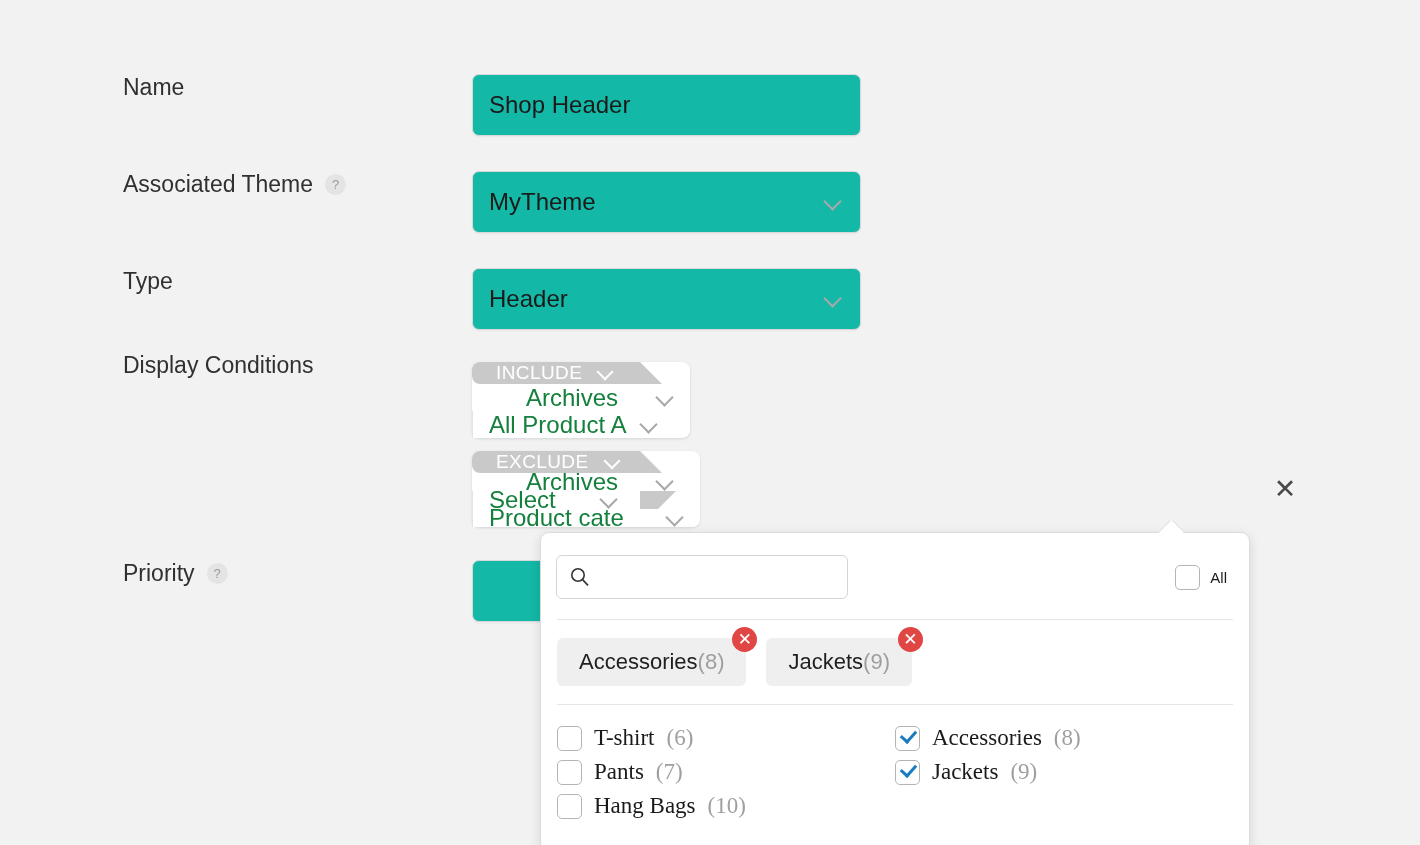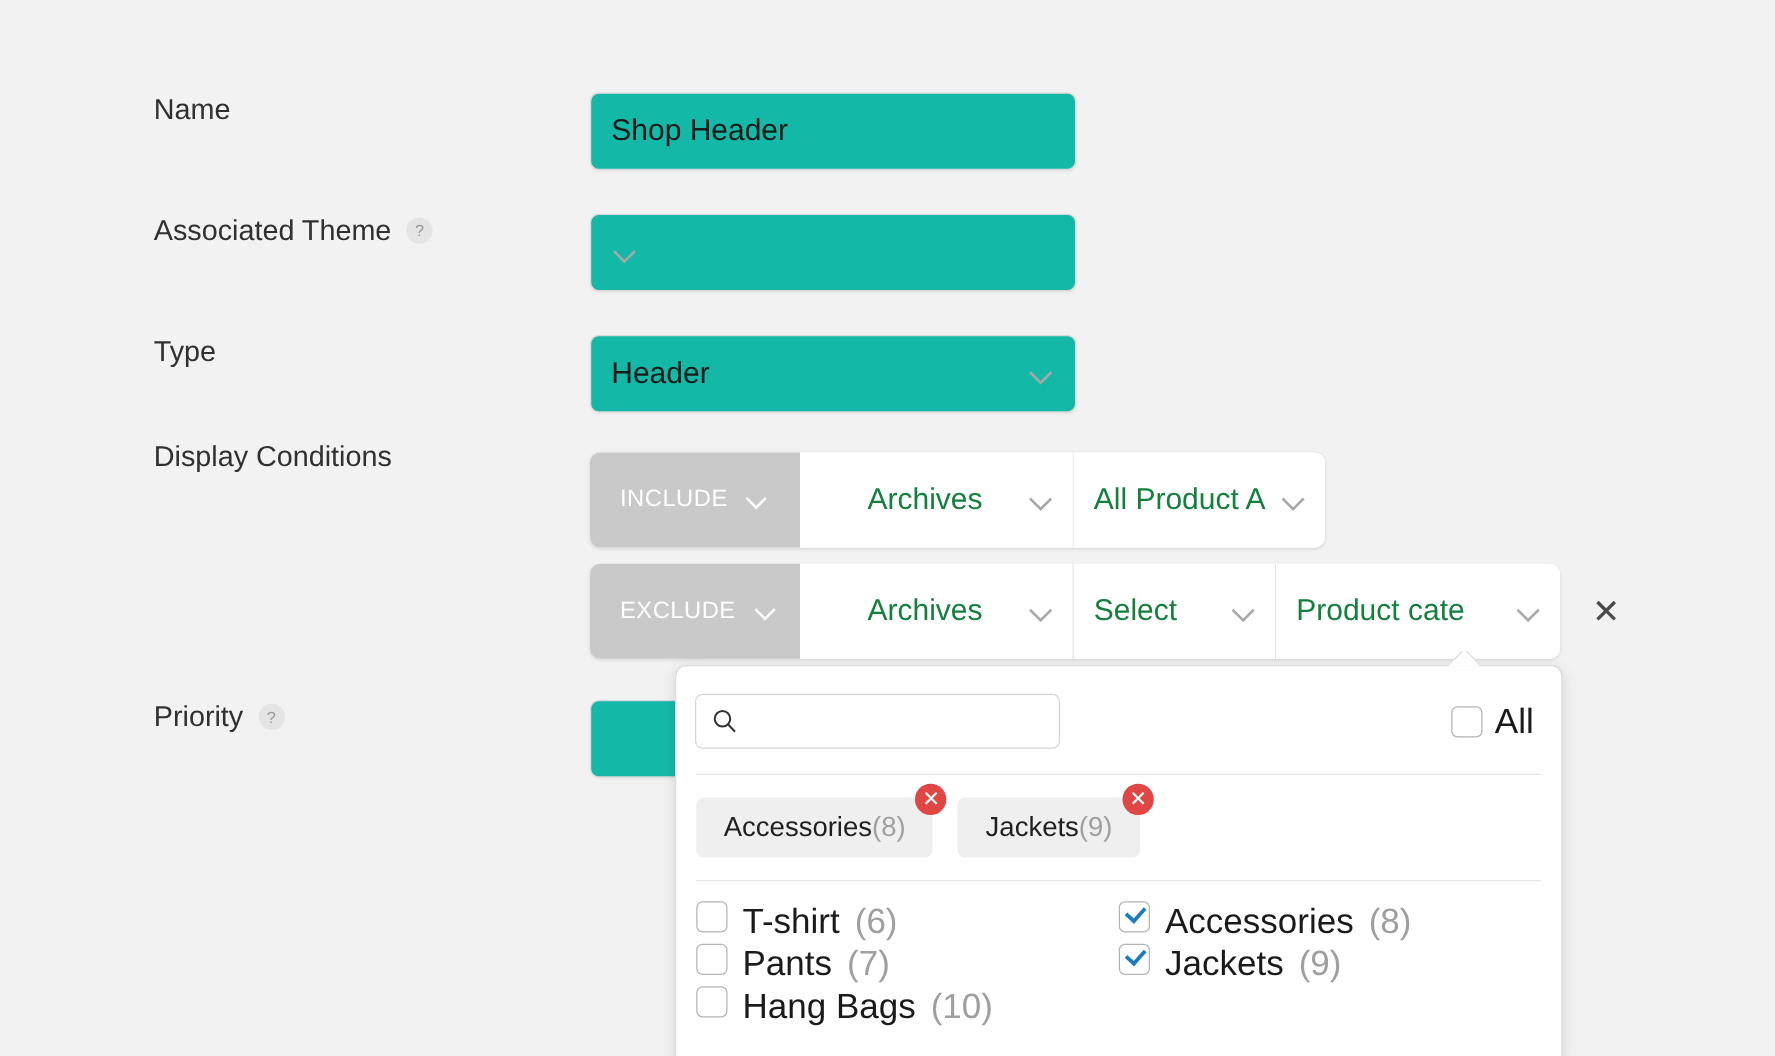--- a/index.html
+++ b/index.html
@@ -91,20 +91,21 @@
   .cond {
     position: absolute;
     top: 0;
     left: 472px;
     height: 76px;
     display: flex;
     align-items: stretch;
     background: #fff;
     border-radius: 8px;
     box-shadow: 0 1px 3px rgba(0,0,0,0.13);
+    flex-direction: column;
   }
   .cond-mode {
     position: relative;
     width: 168px;
     background: #c9c9c9;
     border-radius: 8px 0 0 8px;
     display: flex;
     align-items: center;
     padding-left: 24px;
     gap: 14px;
@@ -222,21 +223,21 @@
   .mag {
     position: absolute;
     left: 13px; top: 11px;
     width: 20px; height: 20px;
   }
   .all-wrap {
     margin-left: auto;
     display: flex;
     align-items: center;
     gap: 10px;
-    font-size: 28px;
+    font-size: 15px;
     color: #1a1a1a;
   }
   .cb {
     width: 25px; height: 25px;
     border: 1px solid #b4b4b4;
     border-radius: 5px;
     background: #fff;
     position: relative;
     flex: 0 0 auto;
   }
@@ -291,25 +292,27 @@
 
   .opts {
     margin: 18px 16px 0 16px;
     border-top: 1px solid #e6e6e6;
     padding-top: 16px;
     display: flex;
   }
   .opt-col { width: 50%; }
   .opt {
     display: flex;
+    align-items: center;
     gap: 12px;
     height: 34px;
-    font-size: 28px;
+    font-size: 23px;
     color: #1a1a1a;
     white-space: nowrap;
+    font-family: Liberation Serif, serif;
   }
   .opt .cnt { color: #9f9f9f; }
 </style>
 </head>
 <body>
 
 <div class="form">
 
   <div class="row" style="top:74px">
     <div class="row-label">
@@ -319,20 +322,21 @@
       <span class="val">Shop Header</span>
     </div>
   </div>
 
   <div class="row" style="top:171px">
     <div class="row-label">
       <span>Associated Theme</span>
       <span class="help-icon">?</span>
     </div>
     <div class="field">
+      <span class="val">MyTheme</span>
       <span class="chev"></span>
     </div>
   </div>
 
   <div class="row" style="top:268px">
     <div class="row-label">
       <span>Type</span>
     </div>
     <div class="field">
       <span class="val">Header</span>

